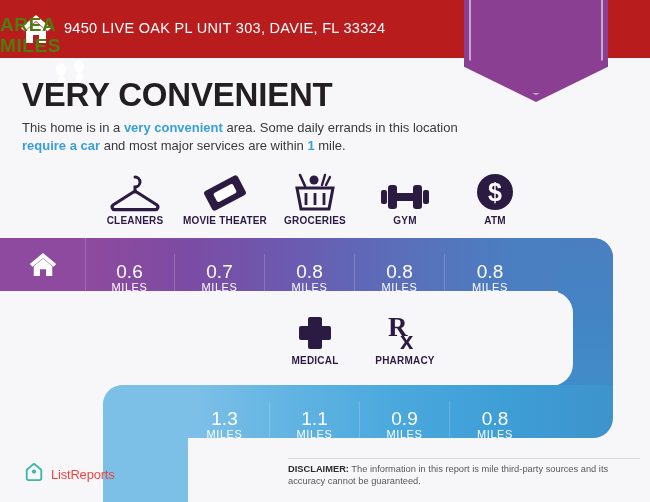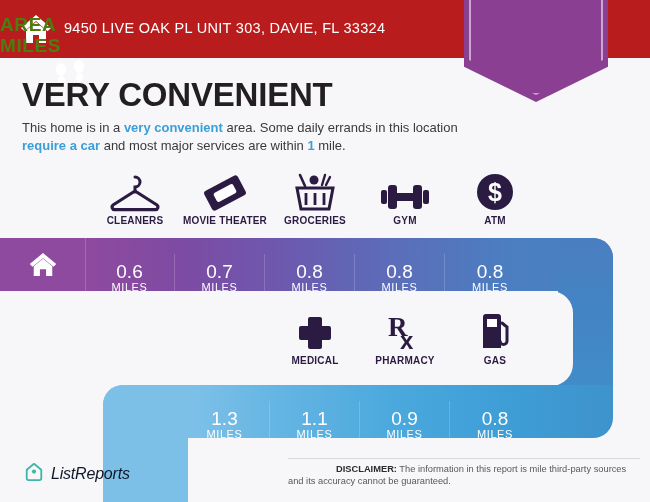--- a/index.html
+++ b/index.html
@@ -119,26 +119,26 @@
   }
   #connector-left-inner{
     position:absolute;left:188px;top:438px;width:30px;height:64px;
     background:#f7f7f9;border-radius:20px 0 0 0;
   }
 
   
   .footer-logo{
     position:absolute;left:24px;top:462px;display:flex;align-items:center;gap:7px;
   }
-  .footer-logo-text{font-size:16px;color:#0f172a;letter-spacing:-.2px;font-style:italic;}
+  .footer-logo-text{font-size:13px;color:#ef4444;letter-spacing:-.2px;}
   .disclaimer{
     position:absolute;left:288px;top:463px;width:352px;
     font-size:9.3px;line-height:12px;color:#58585a;
   }
-  .disclaimer b{color:#2b2b2d;margin-left:48px;}
+  .disclaimer b{color:#2b2b2d;}
   .footer-rule{
     position:absolute;left:288px;top:458px;width:352px;height:1px;background:#d9d9dd;
   }
 </style>
 </head>
 <body>
 
 <div class="canvas">
 
   <div class="header-bar">
@@ -280,30 +280,20 @@
     <div class="icon-cell" style="left:360px;">
       <div class="icon-glyph">
         <svg viewBox="0 0 38 40" width="38" height="40">
           <text x="2" y="24" font-family="'Liberation Serif',serif" font-size="27" font-weight="bold" fill="#2b1b42">R</text>
           <text x="14" y="37" font-family="'Liberation Sans',sans-serif" font-size="24" font-weight="bold" fill="#2b1b42">x</text>
         </svg>
       </div>
       <div class="icon-label">PHARMACY</div>
     </div>
 
-    <div class="icon-cell" style="left:450px;">
-      <div class="icon-glyph">
-        <svg viewBox="0 0 40 40" width="40" height="40">
-          <path d="M8 5 a3 3 0 0 1 3 -3 h12 a3 3 0 0 1 3 3 v31 h-18 Z" fill="#2b1b42"></path>
-          <rect x="12" y="7" width="10" height="8" fill="#ffffff"></rect>
-          <path d="M27 11 l5 4 v14 a3.5 3.5 0 0 1 -7 0" fill="none" stroke="#2b1b42" stroke-width="3" stroke-linecap="round"></path>
-        </svg>
-      </div>
-      <div class="icon-label">GAS</div>
-    </div>
   </div>
 
   <div class="bar" id="row2-track">
     <div class="bar-cell" style="left:77px;">
       <div class="dist-value">1.3</div>
       <div class="dist-unit">MILES</div>
     </div>
     <div class="bar-cell" style="left:167px;">
       <div class="dist-value">1.1</div>
       <div class="dist-unit">MILES</div>

